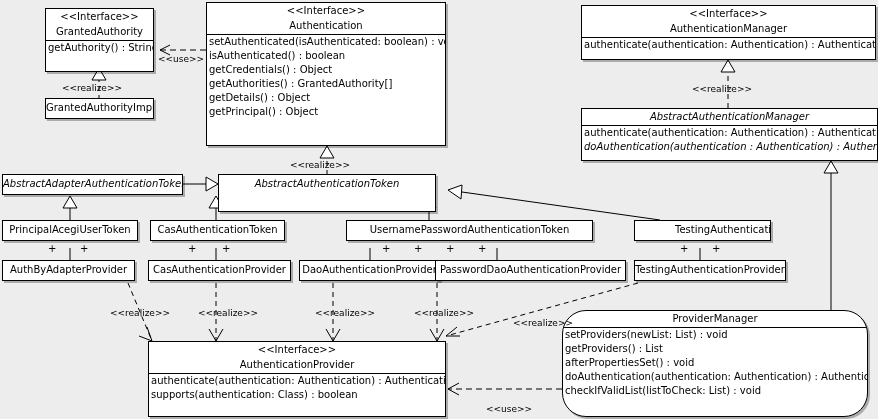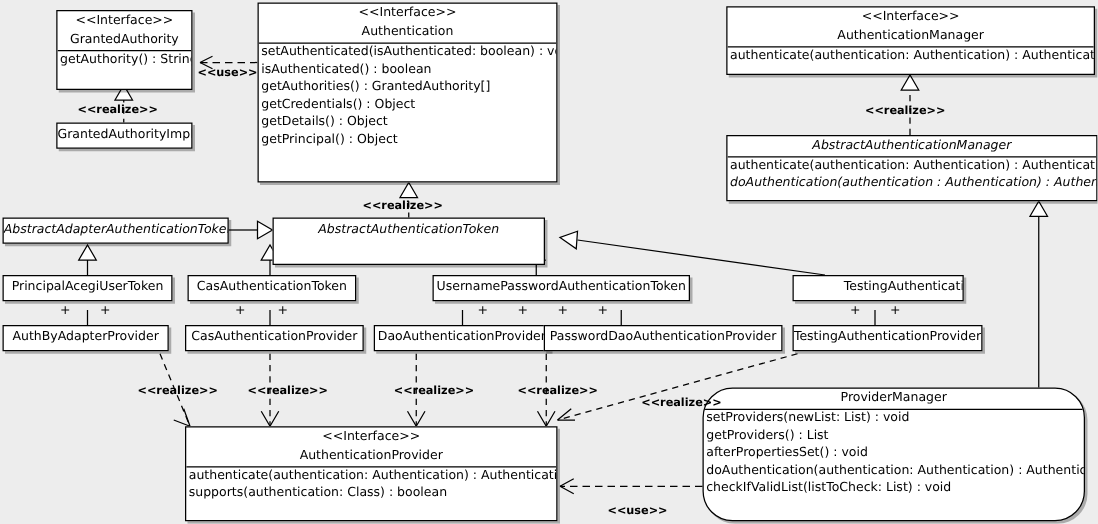--- a/index.html
+++ b/index.html
@@ -86,21 +86,20 @@
   .simple-name.abstract {
     font-style: italic;
   }
   .edge-label {
     position: absolute;
     font-size: 9px;
     line-height: 10px;
     color: #000;
     white-space: nowrap;
     background: transparent;
-    font-weight: bold;
   }
   .plus-label {
     position: absolute;
     font-size: 10px;
     line-height: 10px;
     color: #000;
   }
 </style>
 </head>
 <body>
@@ -228,22 +227,22 @@
 
   <div class="uml-class" style="left:206px; top:2px; width:240px; height:144px;">
     <div class="compartment-head">
       <span class="stereotype">&lt;&lt;Interface&gt;&gt;</span>
       <span class="cname">Authentication</span>
     </div>
     <div class="divider"></div>
     <div class="ops">
       <div class="op">setAuthenticated(isAuthenticated: boolean) : void</div>
       <div class="op">isAuthenticated() : boolean</div>
+      <div class="op">getCredentials() : Object</div>
       <div class="op">getAuthorities() : GrantedAuthority[]</div>
-      <div class="op">getCredentials() : Object</div>
       <div class="op">getDetails() : Object</div>
       <div class="op">getPrincipal() : Object</div>
     </div>
   </div>
 
   <div class="uml-class" style="left:581px; top:5px; width:295px; height:55px;">
     <div class="compartment-head">
       <span class="stereotype">&lt;&lt;Interface&gt;&gt;</span>
       <span class="cname">AuthenticationManager</span>
     </div>
@@ -273,21 +272,21 @@
   </div>
 
   <div class="uml-class" style="left:2px; top:220px; width:136px; height:21px;">
     <div class="simple-name">PrincipalAcegiUserToken</div>
   </div>
 
   <div class="uml-class" style="left:150px; top:220px; width:135px; height:21px;">
     <div class="simple-name">CasAuthenticationToken</div>
   </div>
 
-  <div class="uml-class" style="left:346px; top:220px; width:206px; height:21px;">
+  <div class="uml-class" style="left:346px; top:220px; width:247px; height:21px;">
     <div class="simple-name">UsernamePasswordAuthenticationToken</div>
   </div>
 
   <div class="uml-class" style="left:634px; top:220px; width:137px; height:21px;padding-left:40px;">
     <div class="simple-name">TestingAuthenticationToken</div>
   </div>
 
   <div class="plus-label" style="left:48px; top:244px;">+</div>
   <div class="plus-label" style="left:80px; top:244px;">+</div>
   <div class="plus-label" style="left:188px; top:244px;">+</div>

